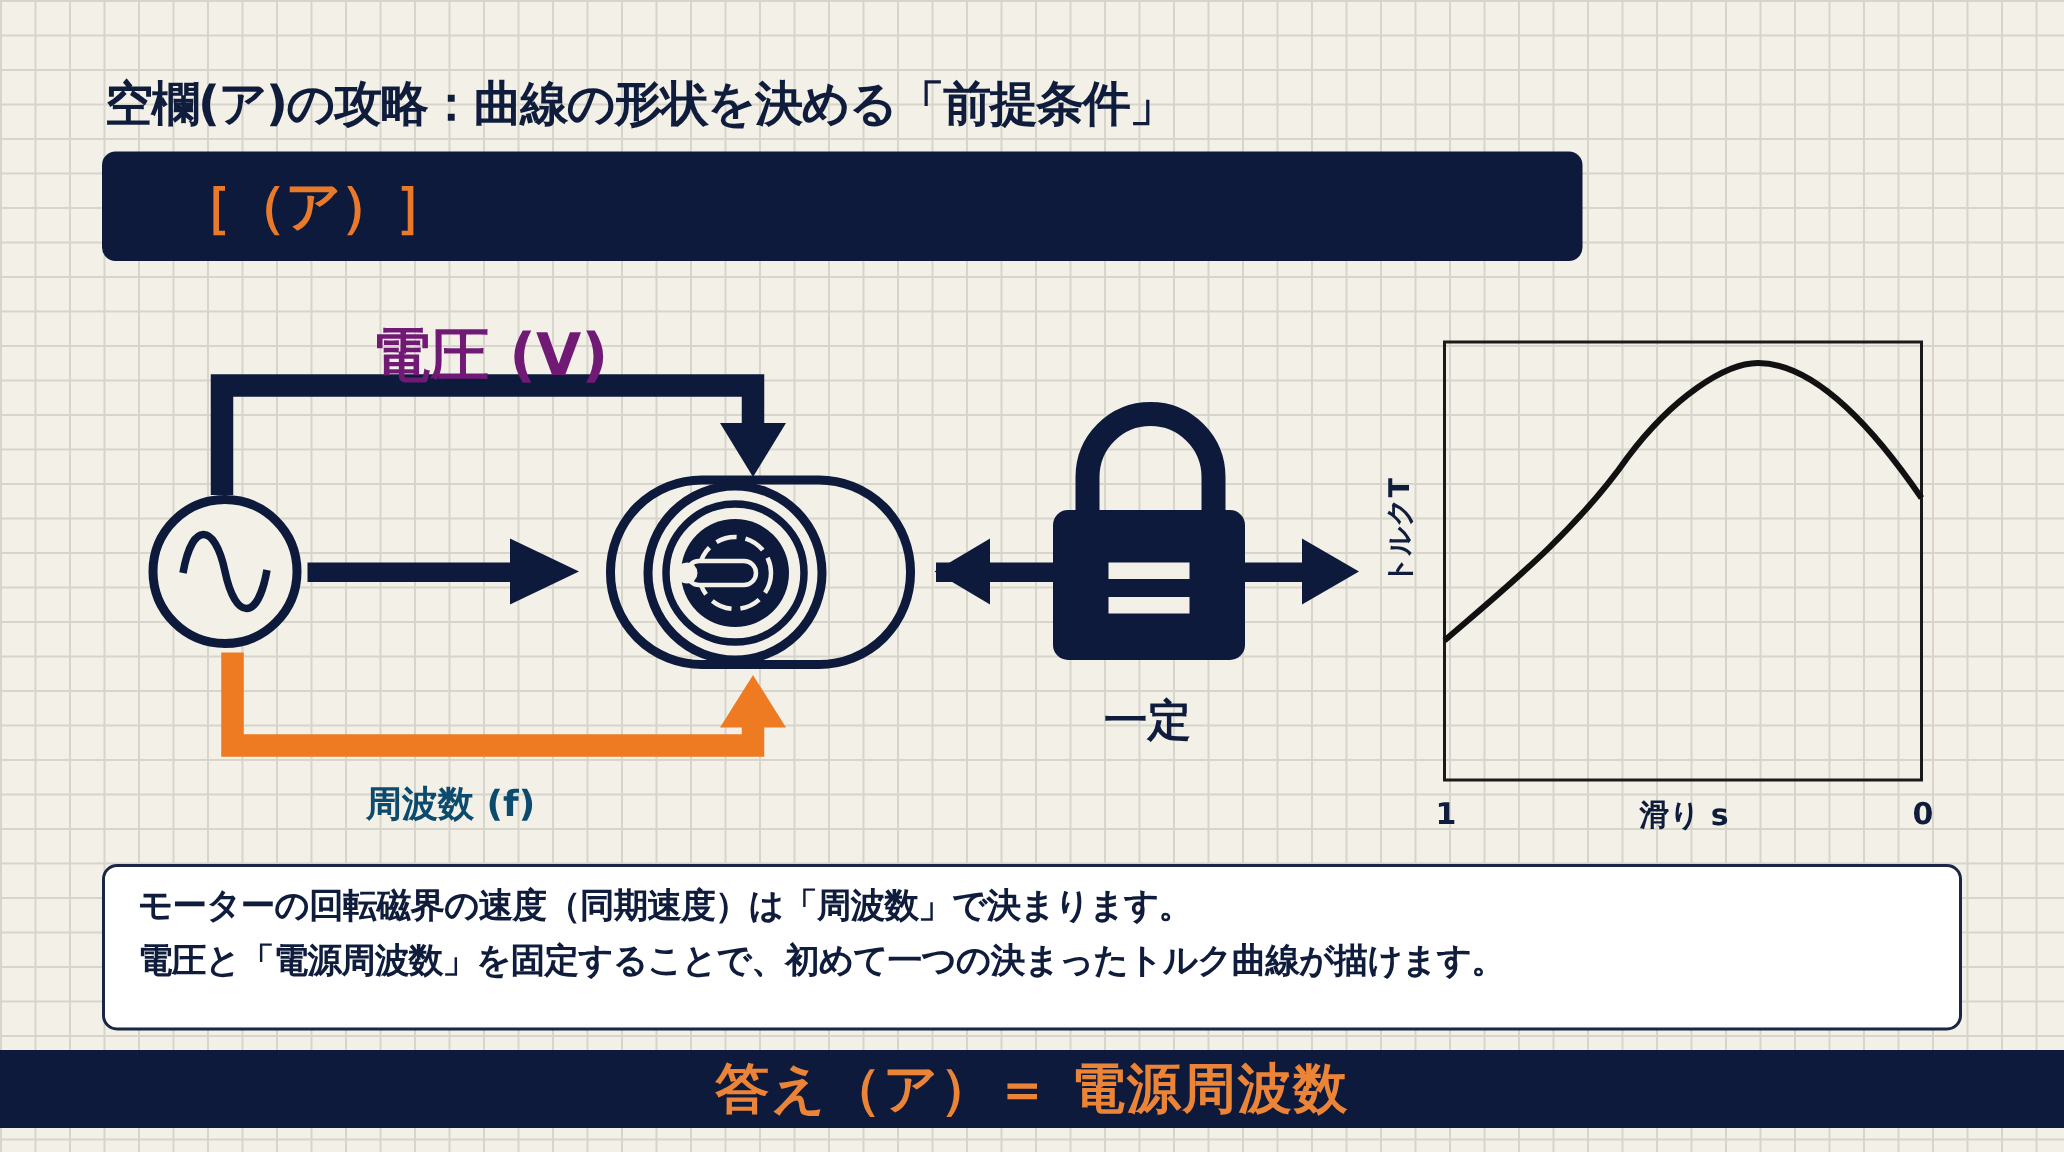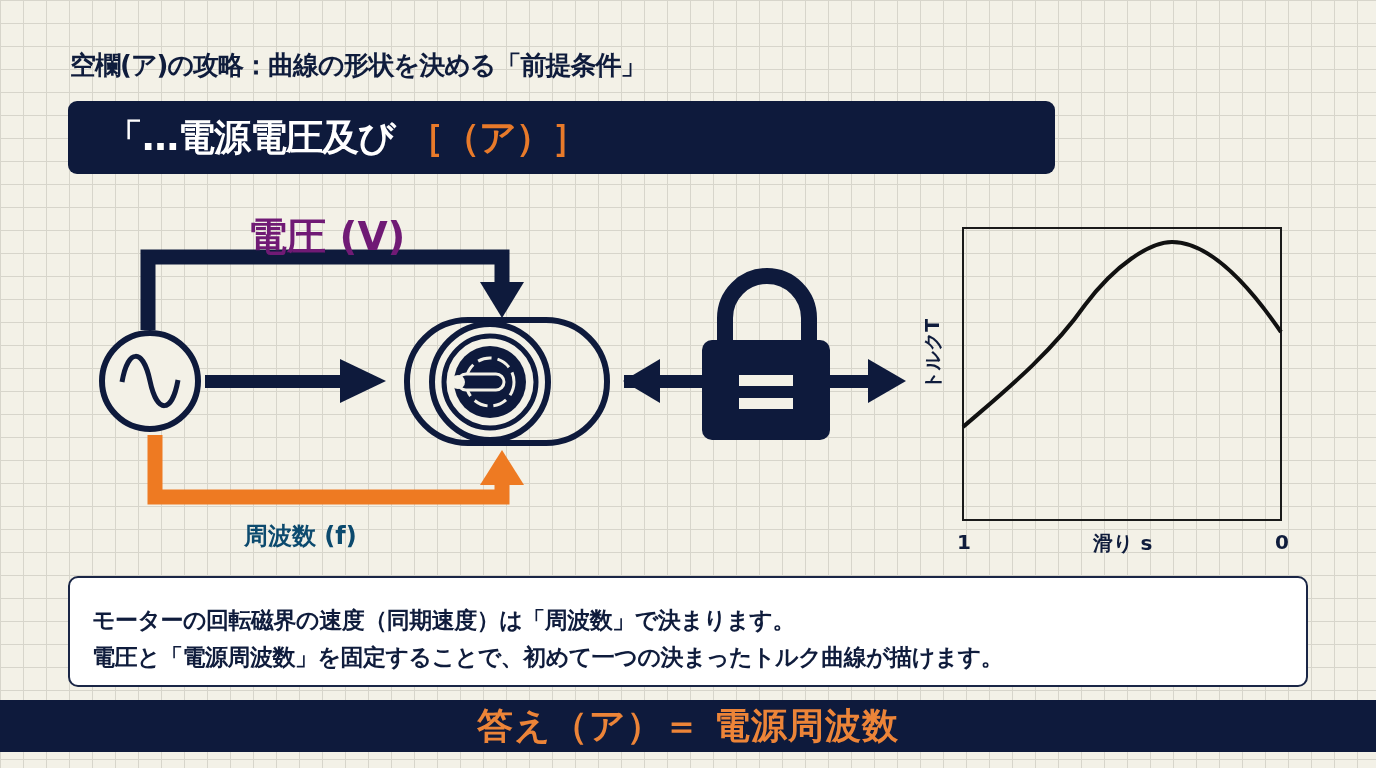--- a/index.html
+++ b/index.html
@@ -8,21 +8,21 @@
       background-color: #f3f1e7;
       background-image:
         linear-gradient(to right, #d7d5cb 1px, transparent 1px),
         linear-gradient(to bottom, #d7d5cb 1px, transparent 1px);
       background-size: 23px 23px;
       font-family: "DejaVu Sans", sans-serif;
       color: #0f1c3c;
     }
     .abs { position: absolute; }
     #heading {
-      left: 70px; top: 48px; font-size: 26px; font-weight: bold; color: #0f1c3c;
+      left: 70px; top: 48px; font-size: 32px; font-weight: bold; color: #0f1c3c;
       letter-spacing: -1px; white-space: nowrap;
     }
     #quote-bar {
       left: 68px; top: 101px; width: 987px; height: 73px;
       background: #0e1a3c; border-radius: 9px;
       display: flex; align-items: center; padding-left: 38px; box-sizing: border-box;
       color: #ffffff; font-size: 37px; font-weight: bold; white-space: nowrap; letter-spacing: -1px;
     }
     #quote-bar .blank { color: #e87a2a; margin: 0 12px; }
     .lbl { font-weight: bold; white-space: nowrap; }
@@ -36,37 +36,36 @@
       left: 920px; top: 390px; font-size: 19px; font-weight: bold; color: #0f1c3c;
       transform: rotate(-90deg); transform-origin: left top; white-space: nowrap;
     }
     .tick { font-size: 20px; font-weight: bold; color: #0f1c3c; }
     #tick-left { left: 957px; top: 530px; }
     #tick-right { left: 1275px; top: 530px; }
     #chart-xlabel { left: 1093px; top: 530px; font-size: 20px; font-weight: bold; }
     #note-box {
       left: 68px; top: 576px; width: 1240px; height: 111px;
       background: #ffffff; border: 2px solid #1a2646; border-radius: 10px; box-sizing: border-box;
-      padding: 24px 0 0 22px; font-size: 23px; font-weight: bold; color: #0f1c3c; line-height: 37px;
+      padding: 8px 0 0 22px; font-size: 23px; font-weight: bold; color: #0f1c3c; line-height: 37px;
       letter-spacing: -0.5px;
     }
     #answer-bar {
       left: 0; top: 700px; width: 1376px; height: 52px; background: #0e1a3c;
       display: flex; align-items: center; justify-content: center;
       color: #ec8438; font-size: 36px; font-weight: bold; letter-spacing: 1px;
     }
     svg { position: absolute; left: 0; top: 0; }
   </style>
 </head>
 <body>
 
 <div id="heading" class="abs">空欄(ア)の攻略：曲線の形状を決める「前提条件」</div>
 
 <div id="quote-bar" class="abs">
-  <span>「…電源電圧及び</span>
   <span class="blank">［（ア）］</span>
 </div>
 
 <svg width="1376" height="768" viewBox="0 0 1376 768">
 
   <g>
     <polyline points="148,330 148,257 502,257 502,290" fill="none" stroke="#0e1a3c" stroke-width="15"></polyline>
     <polygon points="480,282 524,282 502,318" fill="#0e1a3c"></polygon>
   </g>
 
@@ -108,20 +107,21 @@
 
   <g>
     <rect x="963" y="228" width="318" height="292" fill="none" stroke="#1a1a1a" stroke-width="2"></rect>
     <path d="M963,427 C1000,395 1050,355 1085,305 C1115,265 1150,242 1172,242 C1200,242 1235,265 1281,332" fill="none" stroke="#111111" stroke-width="4"></path>
   </g>
 </svg>
 
 <div id="voltage-label" class="abs lbl">電圧 (V)</div>
 <div id="freq-label" class="abs lbl">周波数 (f)</div>
 <div id="const-label" class="abs lbl">
+  <div>一定</div>
 </div>
 
 <div id="chart-ylabel" class="abs">トルクT</div>
 <div id="tick-left" class="abs tick">1</div>
 <div id="chart-xlabel" class="abs">滑り s</div>
 <div id="tick-right" class="abs tick">0</div>
 
 <div id="note-box" class="abs">
   <div>モーターの回転磁界の速度（同期速度）は「周波数」で決まります。</div>
   <div>電圧と「電源周波数」を固定することで、初めて一つの決まったトルク曲線が描けます。</div>

